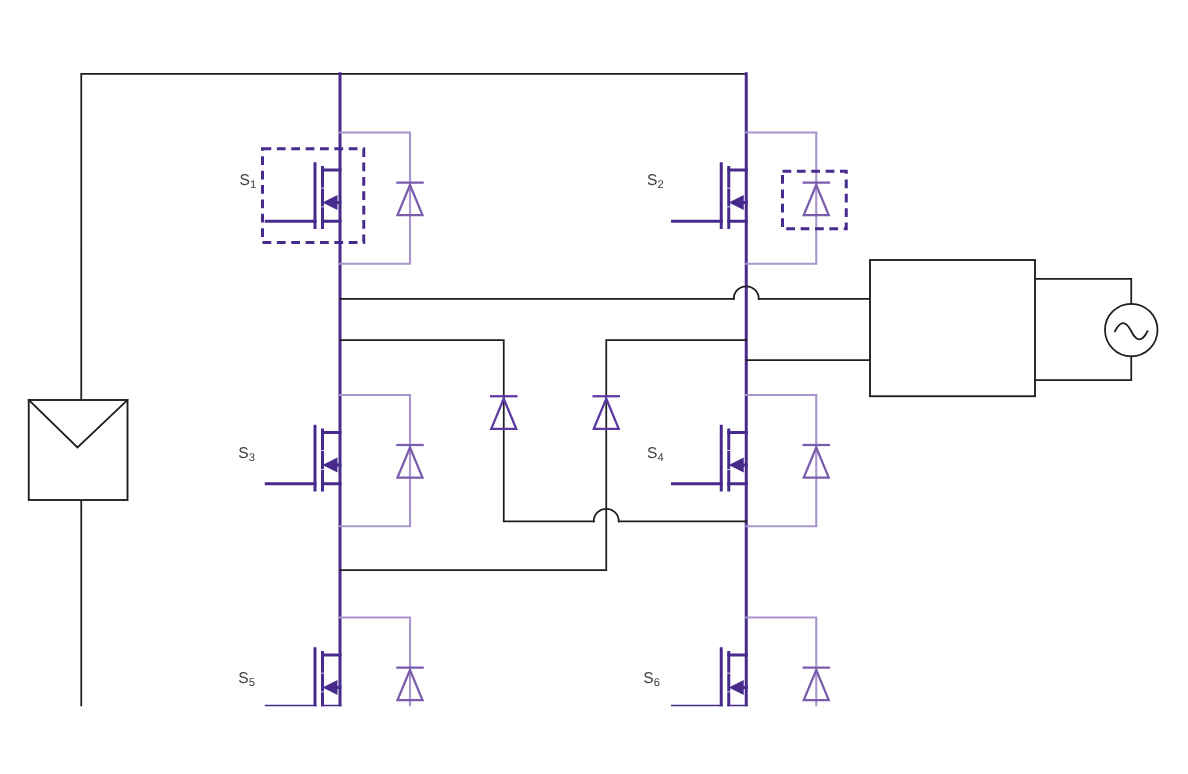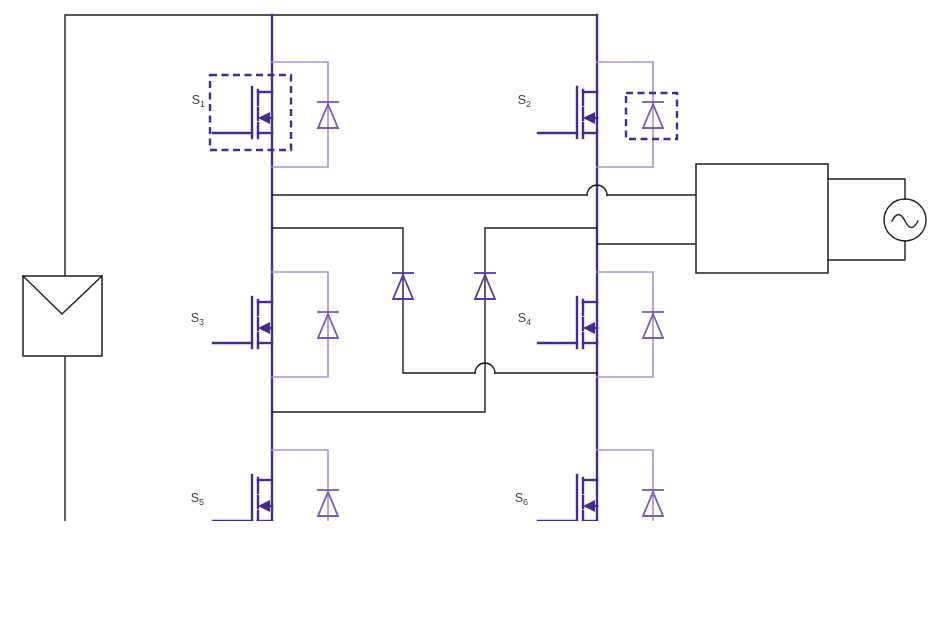--- a/index.html
+++ b/index.html
@@ -1,16 +1,16 @@
 <!DOCTYPE html>
 <html style="--wire-black: #1e1e1e; --purple-dark: #472b8c; --purple-mid: #7a5cad; --purple-light: #a996cf; --purple-deep: #5b38a3; --label: #3f3f3f; --background: #ffffff;"><head>
 <meta charset="utf-8">
 <style>
   html,body{margin:0;padding:0;background:#fff;}
-  .stage{width:950px;height:521px;position:relative;background:var(--background,#fff);}
+  .stage{width:950px;height:521px;position:relative;background:var(--background,#fff);margin-top:44px;}
   svg{display:block;}
   .w-black{stroke:var(--wire-black);stroke-width:1.4;fill:none;stroke-linecap:square;}
   .w-dark{stroke:var(--purple-dark);stroke-width:2.4;fill:none;stroke-linecap:square;}
   .w-light{stroke:var(--purple-light);stroke-width:1.7;fill:none;stroke-linecap:square;}
   .d-mid{stroke:var(--purple-mid);stroke-width:1.8;fill:none;stroke-linejoin:miter;}
   .d-deep{stroke:var(--purple-deep);stroke-width:1.8;fill:none;}
   .dashbox{stroke:var(--purple-dark);stroke-width:2.4;fill:none;stroke-dasharray:7 4.5;}
   .arrowfill{fill:var(--purple-dark);stroke:none;}
   .box{fill:#ffffff;stroke:var(--wire-black);stroke-width:1.5;}
   .lbl{font-family:"Liberation Sans","DejaVu Sans",sans-serif;font-size:12.5px;fill:var(--label);}

